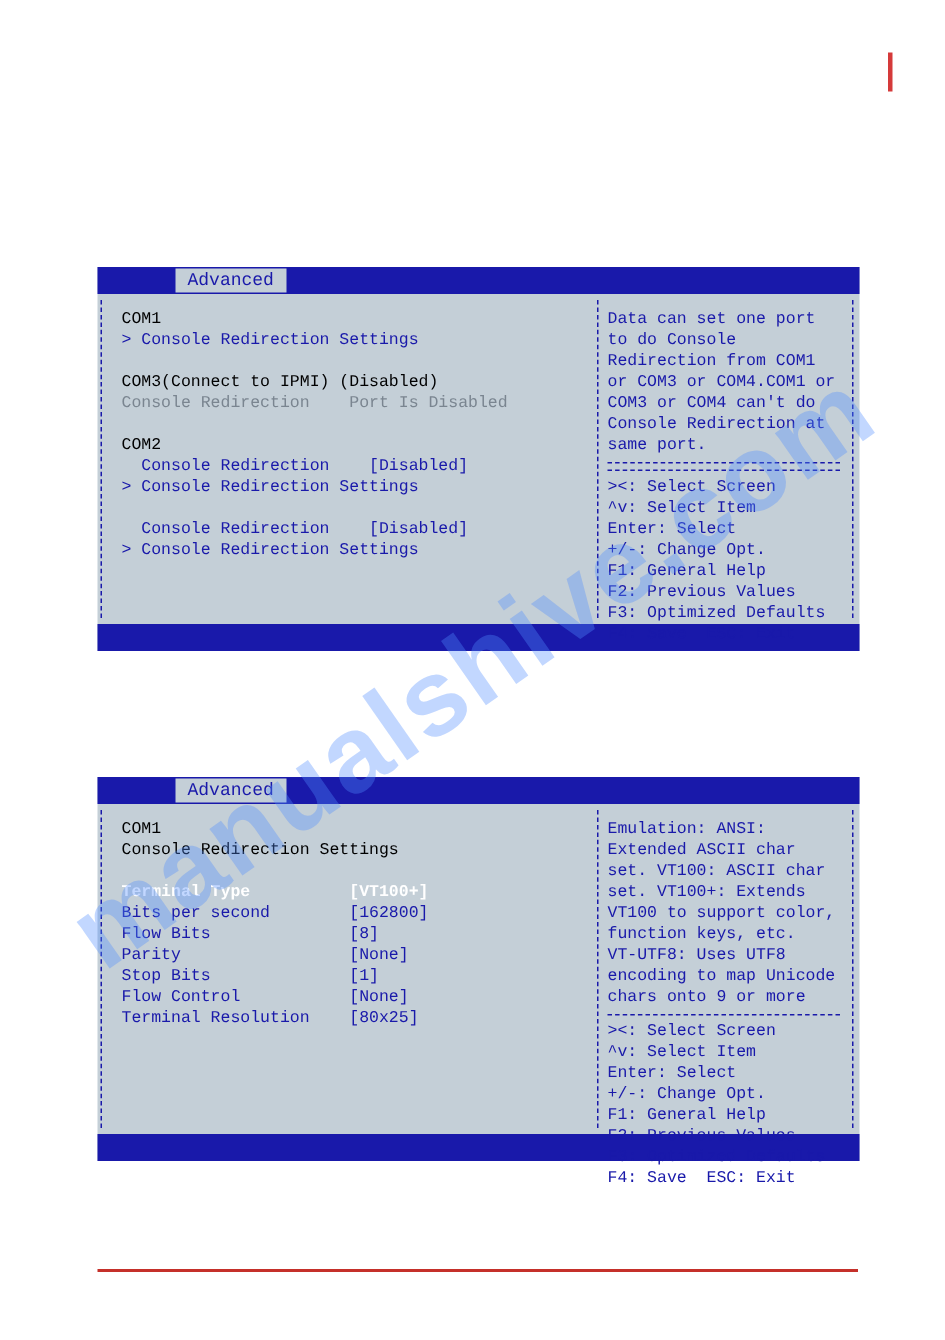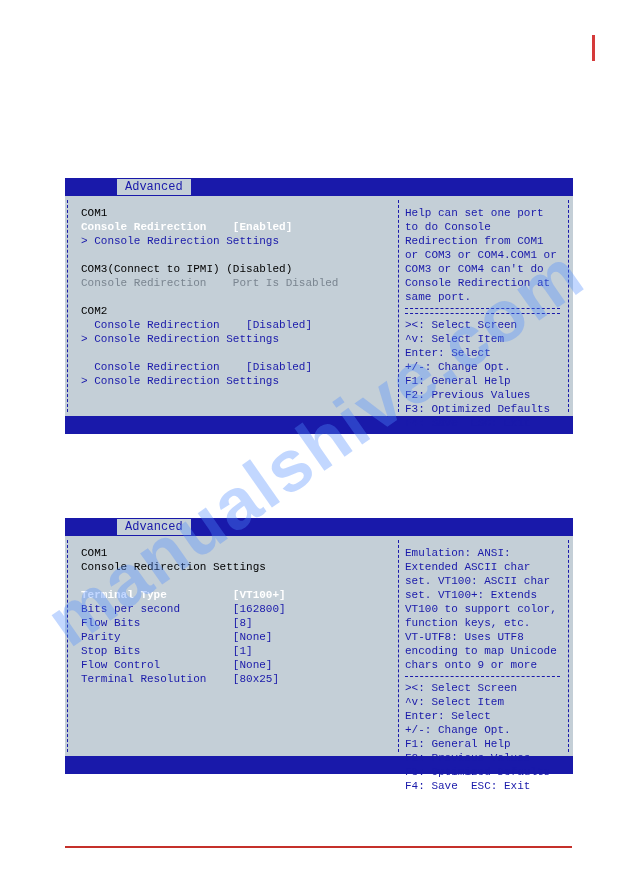--- a/index.html
+++ b/index.html
@@ -121,35 +121,34 @@
 <div class="watermark">manualshive.com</div>
 <div class="footer-line"></div>
 
 <div class="bios-panel panel1">
   <div class="title-bar-inner">
     <div class="tab-label">Advanced</div>
   </div>
   <div class="panel-body">
     <div class="left-col">
       <div class="row black">COM1</div>
-      <div class="row"><span class="white">Console Redirection</span><span class="white">    </span><span class="white">[Enabled]</span></div>
       <div class="row blue">&gt; <span>Console Redirection Settings</span></div>
       <div class="blank"></div>
       <div class="row black">COM3(Connect to IPMI) (Disabled)</div>
       <div class="row gray"><span>Console Redirection</span>    <span>Port Is Disabled</span></div>
       <div class="blank"></div>
       <div class="row black">COM2</div>
       <div class="row blue">  <span>Console Redirection</span>    <span>[Disabled]</span></div>
       <div class="row blue">&gt; <span>Console Redirection Settings</span></div>
       <div class="blank"></div>
       <div class="row blue">  <span>Console Redirection</span>    <span>[Disabled]</span></div>
       <div class="row blue">&gt; <span>Console Redirection Settings</span></div>
     </div>
     <div class="right-col">
-      <div class="row">Help can set one port</div>
+      <div class="row">Data can set one port</div>
       <div class="row">to do Console</div>
       <div class="row">Redirection from COM1</div>
       <div class="row">or COM3 or COM4.COM1 or</div>
       <div class="row">COM3 or COM4 can't do</div>
       <div class="row">Console Redirection at</div>
       <div class="row">same port.</div>
       <div class="right-sep"></div>
       <div class="right-sep"></div>
       <div class="row">&gt;&lt;: Select Screen</div>
       <div class="row">^v: Select Item</div>

